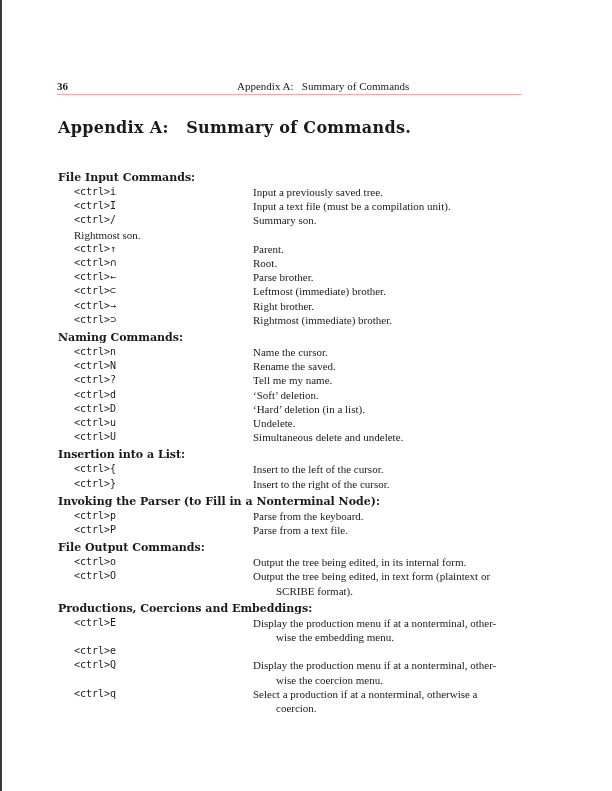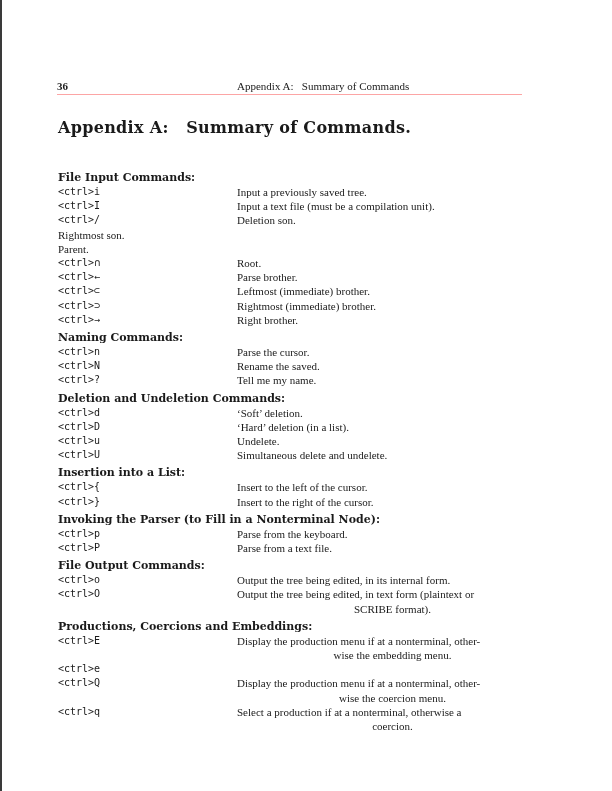--- a/index.html
+++ b/index.html
@@ -25,27 +25,27 @@
     .chapter-title b { font-weight: bold; }
     .body {
       position: absolute; left: 58px; top: 162px; width: 480px;
       font-size: 11px;
     }
     .section-heading {
       font-weight: bold; font-family: "DejaVu Serif", serif; font-size: 11px;
       height: 15px; line-height: 15px; margin-top: 3px;
     }
     .section:first-child .section-heading { margin-top: 8px; }
-    .row { display: flex; line-height: 14.2px; }
+    .row { display: flex; line-height: 14.2px; margin-left: 16px; }
     .key {
       width: 179px; flex: none;
       font-family: "DejaVu Sans Mono", "Liberation Mono", monospace; font-size: 10px;
     }
     .desc { width: 288px; flex: none; text-align: justify; }
-    .desc .cont { display: block; padding-left: 23px; text-align: center; }
+    .desc .cont { display: block; padding-left: 23px; text-align: left; }
   </style>
 </head>
 <body>
 
 <div class="left-edge"></div>
 
 <div class="running-head">
   <span class="page-num">36</span>
   <span class="head-title" style="white-space:pre">Appendix A:   Summary of Commands</span>
 </div>
@@ -62,66 +62,66 @@
         <div class="desc"><span>Input a previously saved tree.</span></div>
       </div>
       <div class="row">
         <div class="key">&lt;ctrl&gt;I</div>
         <div class="desc"><span>Input a text file (must be a compilation unit).</span></div>
       </div>
     </div>
     <div class="section">
       <div class="row">
         <div class="key">&lt;ctrl&gt;/</div>
-        <div class="desc"><span>Deletion son.</span></div>
+        <div class="desc"><span>Summary son.</span></div>
       </div>
       <div class="row">
         <div class="desc"><span>Rightmost son.</span></div>
       </div>
       <div class="row">
+        <div class="key">&lt;ctrl&gt;↑</div>
         <div class="desc"><span>Parent.</span></div>
       </div>
       <div class="row">
         <div class="key">&lt;ctrl&gt;∩</div>
         <div class="desc"><span>Root.</span></div>
       </div>
       <div class="row">
         <div class="key">&lt;ctrl&gt;←</div>
         <div class="desc"><span>Parse brother.</span></div>
       </div>
       <div class="row">
         <div class="key">&lt;ctrl&gt;⊂</div>
         <div class="desc"><span>Leftmost (immediate) brother.</span></div>
       </div>
       <div class="row">
+        <div class="key">&lt;ctrl&gt;→</div>
+        <div class="desc"><span>Right brother.</span></div>
+      </div>
+      <div class="row">
         <div class="key">&lt;ctrl&gt;⊃</div>
         <div class="desc"><span>Rightmost (immediate) brother.</span></div>
-      </div>
-      <div class="row">
-        <div class="key">&lt;ctrl&gt;→</div>
-        <div class="desc"><span>Right brother.</span></div>
       </div>
     </div>
     <div class="section">
       <div class="section-heading">Naming Commands:</div>
       <div class="row">
         <div class="key">&lt;ctrl&gt;n</div>
-        <div class="desc"><span>Parse the cursor.</span></div>
+        <div class="desc"><span>Name the cursor.</span></div>
       </div>
       <div class="row">
         <div class="key">&lt;ctrl&gt;N</div>
         <div class="desc"><span>Rename the saved.</span></div>
       </div>
       <div class="row">
         <div class="key">&lt;ctrl&gt;?</div>
         <div class="desc"><span>Tell me my name.</span></div>
       </div>
     </div>
     <div class="section">
-      <div class="section-heading">Deletion and Undeletion Commands:</div>
       <div class="row">
         <div class="key">&lt;ctrl&gt;d</div>
         <div class="desc"><span>‘Soft’ deletion.</span></div>
       </div>
       <div class="row">
         <div class="key">&lt;ctrl&gt;D</div>
         <div class="desc"><span>‘Hard’ deletion (in a list).</span></div>
       </div>
       <div class="row">
         <div class="key">&lt;ctrl&gt;u</div>

